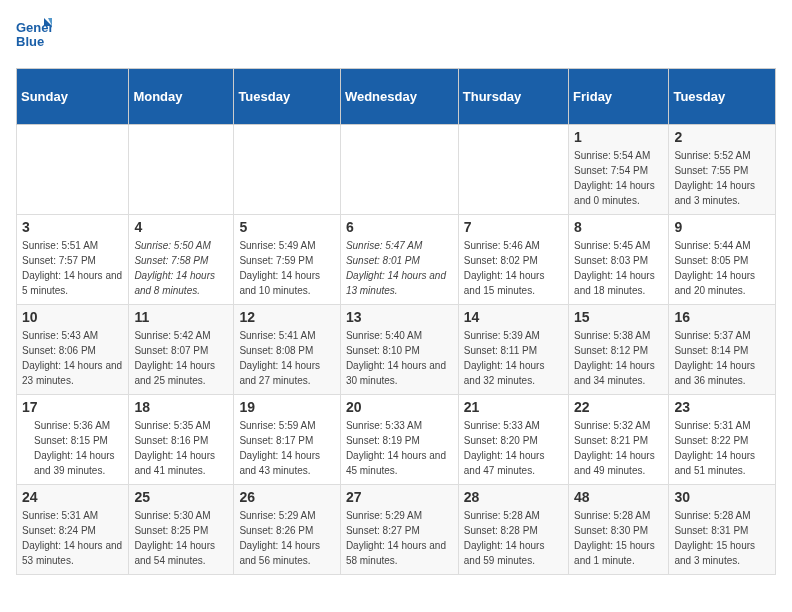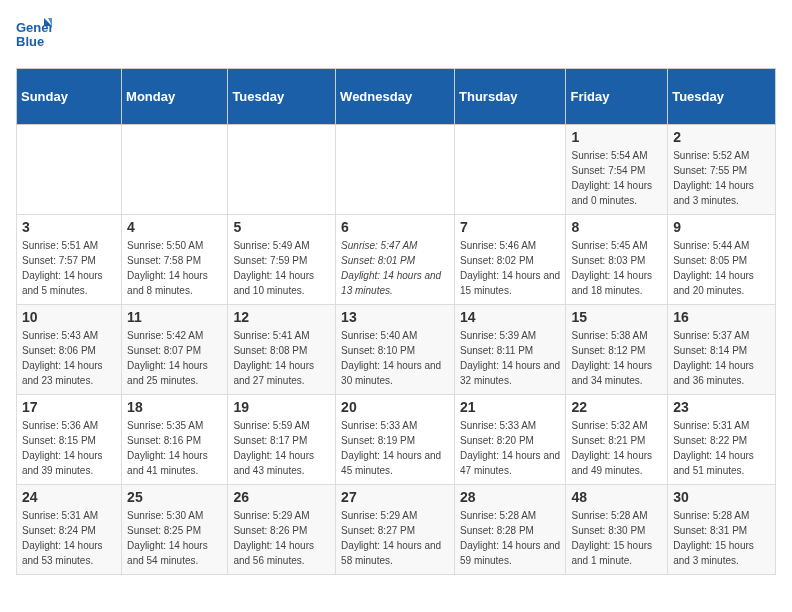--- a/index.html
+++ b/index.html
@@ -142,21 +142,21 @@
       </tr>
       <tr>
         <td>
           <span class="day-num">3</span>
           <div class="day-info" style="white-space: pre-line;">Sunrise: 5:51 AM
 Sunset: 7:57 PM
 Daylight: 14 hours and 5 minutes.</div>
         </td>
         <td>
           <span class="day-num">4</span>
-          <div class="day-info" style="white-space: pre-line;">Sunrise: 5:50 AM
+          <div class="day-info" style="white-space: pre-line; font-style: italic;">Sunrise: 5:50 AM
 Sunset: 7:58 PM
 Daylight: 14 hours and 8 minutes.</div>
         </td>
         <td>
           <span class="day-num">5</span>
           <div class="day-info" style="white-space: pre-line;">Sunrise: 5:49 AM
 Sunset: 7:59 PM
 Daylight: 14 hours and 10 minutes.</div>
         </td>
         <td>
@@ -224,21 +224,21 @@
         <td>
           <span class="day-num">16</span>
           <div class="day-info" style="white-space: pre-line;">Sunrise: 5:37 AM
 Sunset: 8:14 PM
 Daylight: 14 hours and 36 minutes.</div>
         </td>
       </tr>
       <tr>
         <td>
           <span class="day-num">17</span>
-          <div class="day-info" style="white-space: pre-line;">Sunrise: 5:36 AM
+          <div class="day-info" style="white-space: pre-line; margin-left: 12px;">Sunrise: 5:36 AM
 Sunset: 8:15 PM
 Daylight: 14 hours and 39 minutes.</div>
         </td>
         <td>
           <span class="day-num">18</span>
           <div class="day-info" style="white-space: pre-line;">Sunrise: 5:35 AM
 Sunset: 8:16 PM
 Daylight: 14 hours and 41 minutes.</div>
         </td>
         <td>

